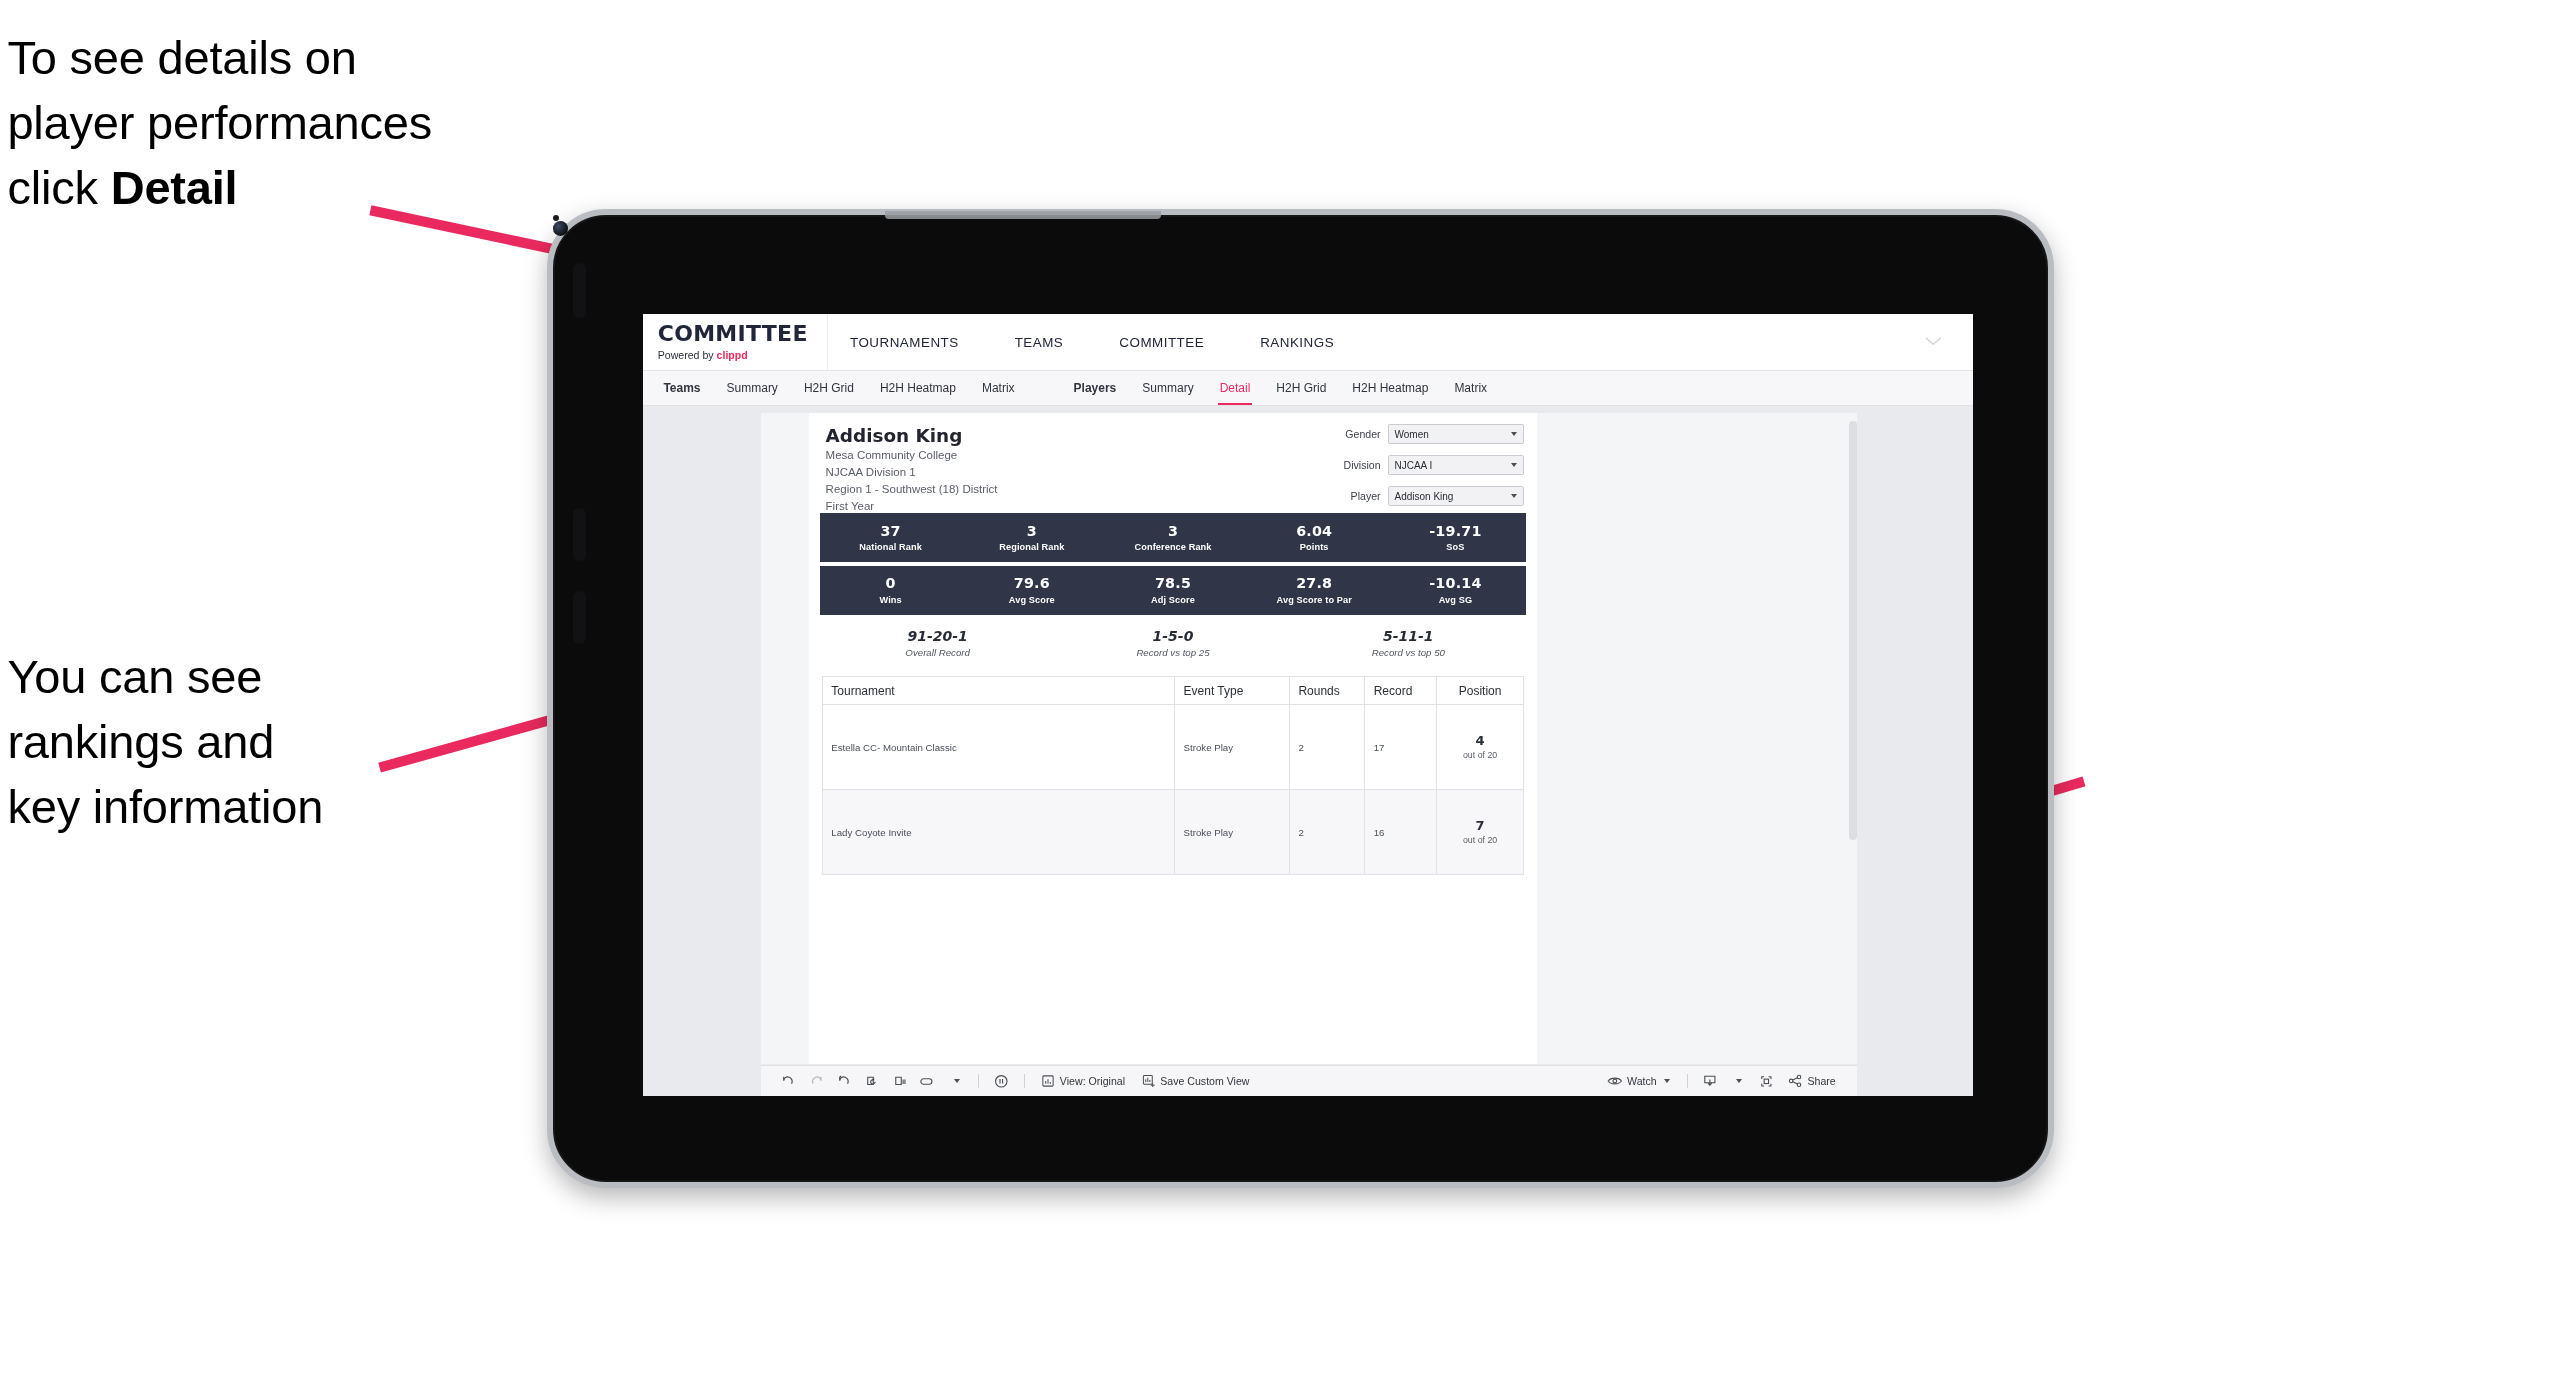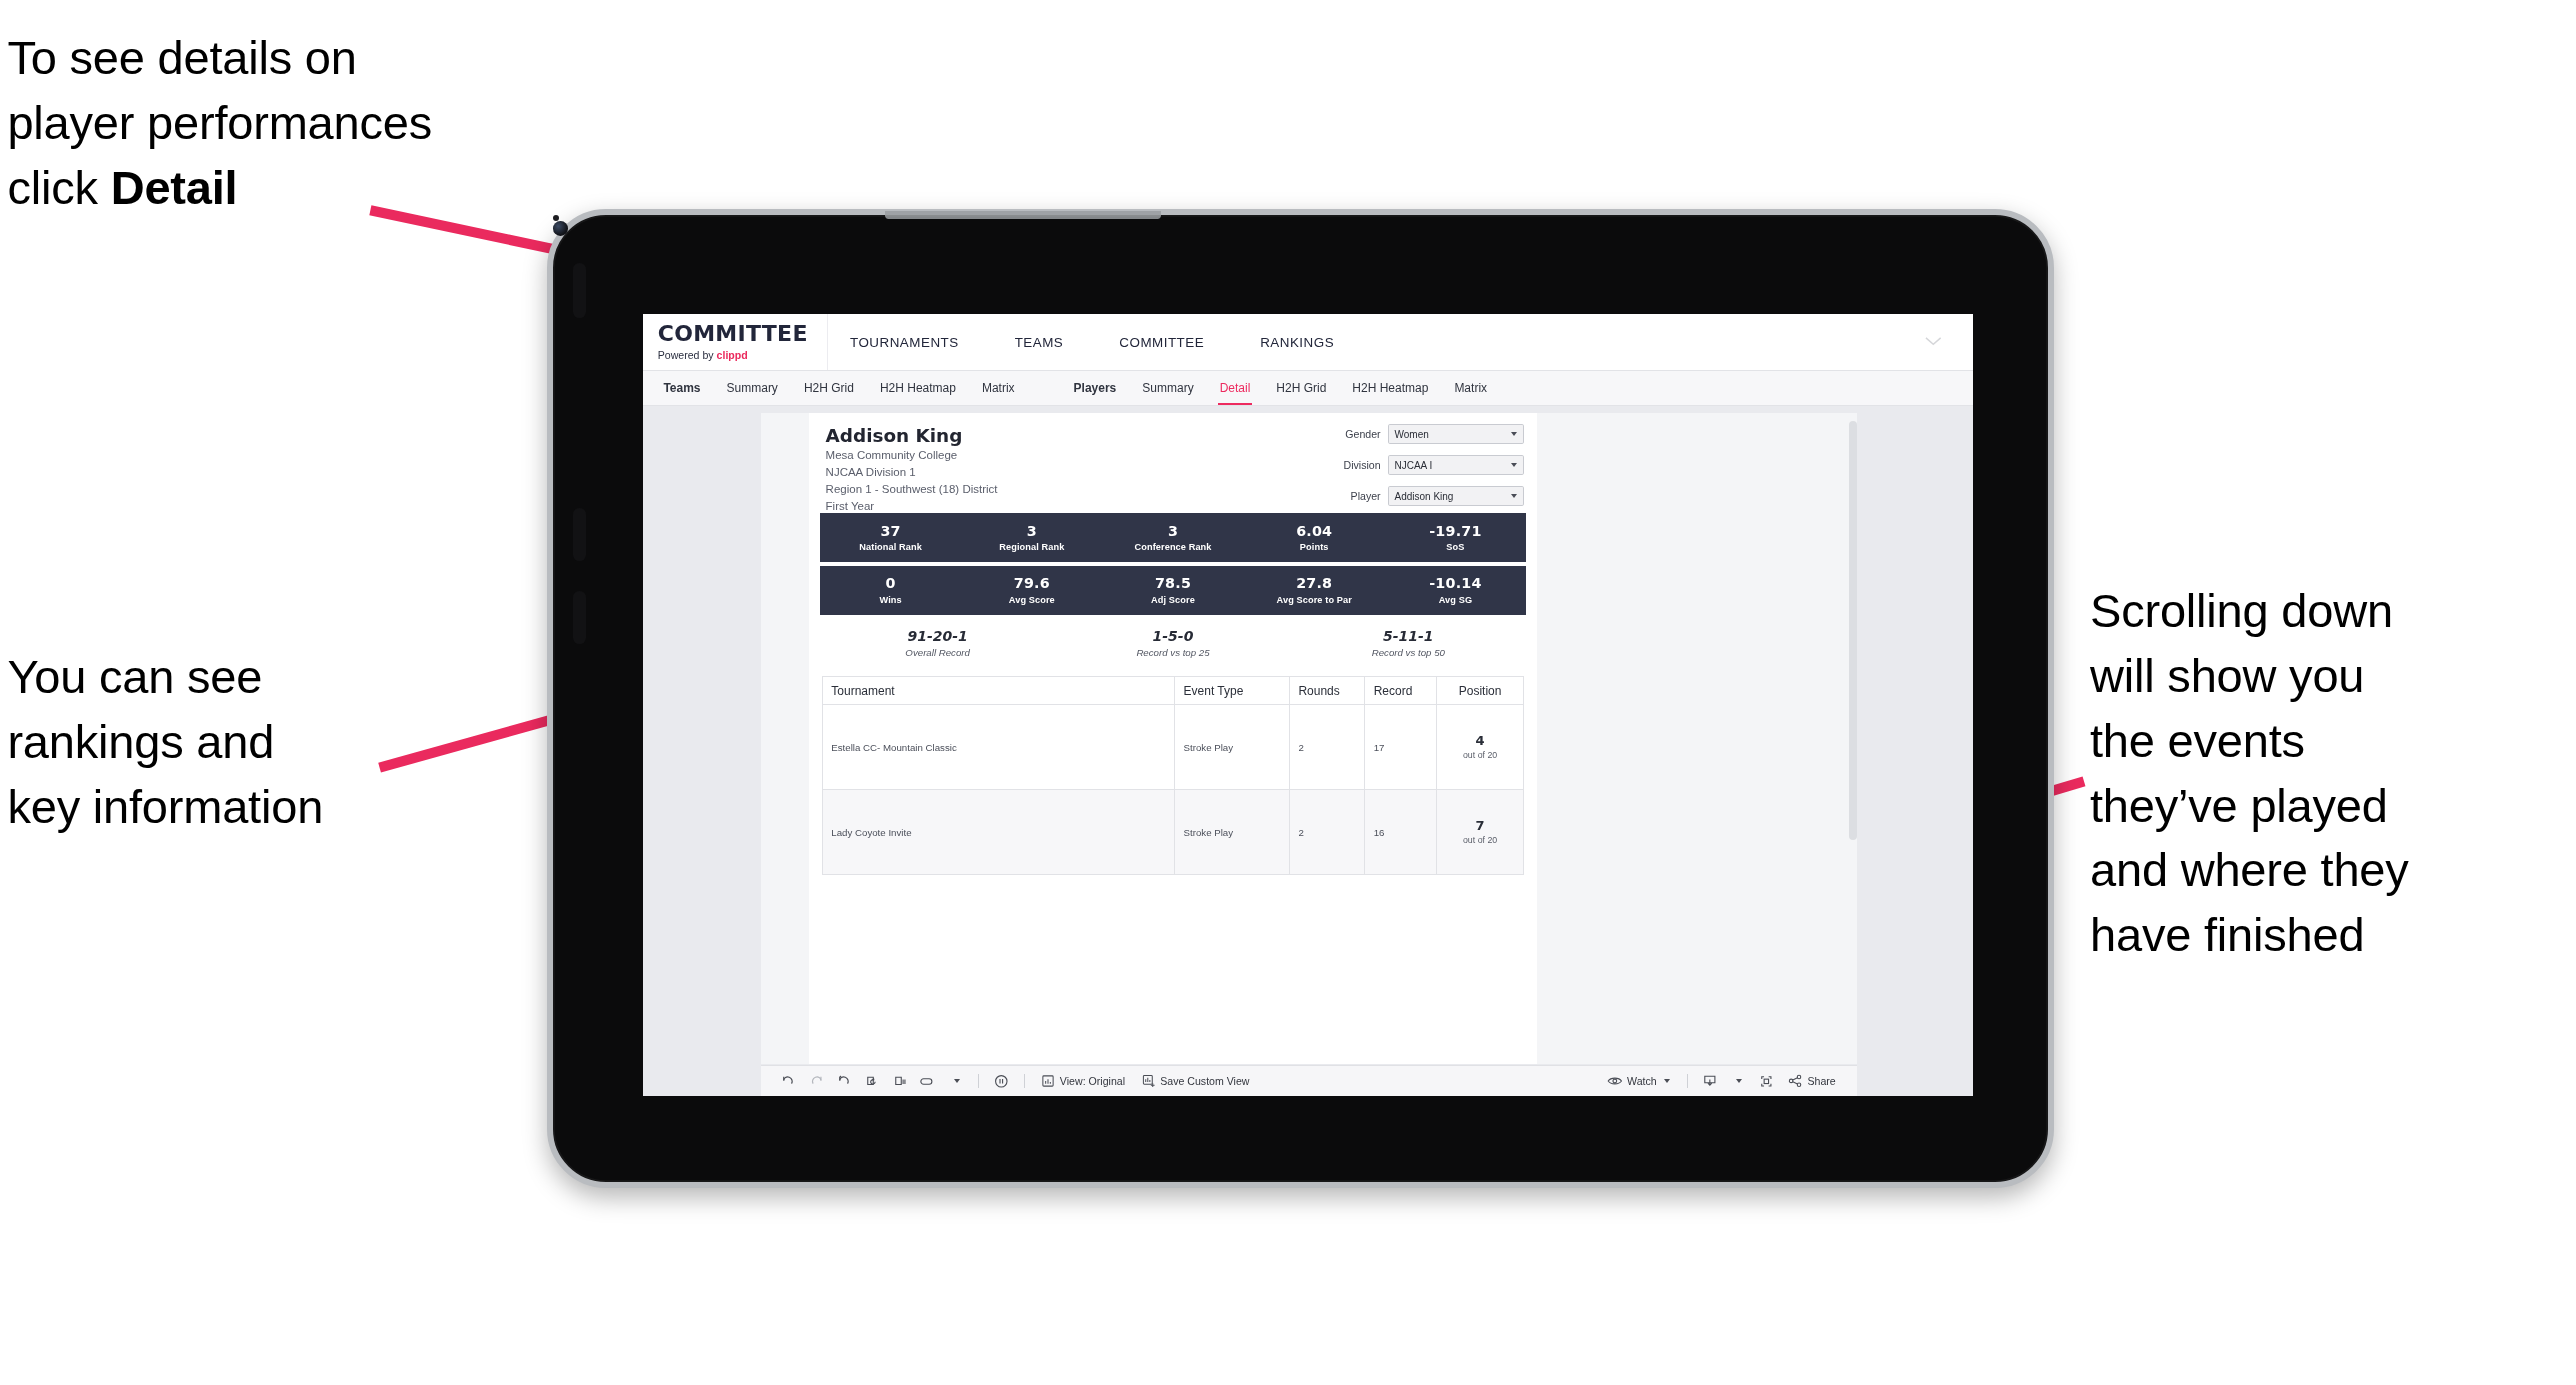--- a/index.html
+++ b/index.html
@@ -208,26 +208,20 @@
 <body>
 
 <div id="stage">
 
   <div class="annot" id="annot-top-left"><span>To see details on</span><br><span>player performances</span><br><span>click </span><b>Detail</b></div>
 
   <div class="annot" id="annot-mid-left">You can see
 rankings and
 key information</div>
 
-  <div class="annot" id="annot-right">Scrolling down
-will show you
-the events
-they’ve played
-and where they
-have finished</div>
 
   <svg id="arrows" viewBox="0 0 2796 1504">
     <defs>
       <marker id="ah" markerWidth="7" markerHeight="7" refX="5.2" refY="3.5" orient="auto">
         <path d="M0,0 L7,3.5 L0,7 L1.6,3.5 Z" fill="#ea2a5e"></path>
       </marker>
     </defs>
 
     <line x1="402" y1="228" x2="1268" y2="412" stroke="#ea2a5e" stroke-width="11" marker-end="url(#ah)"></line>
 

